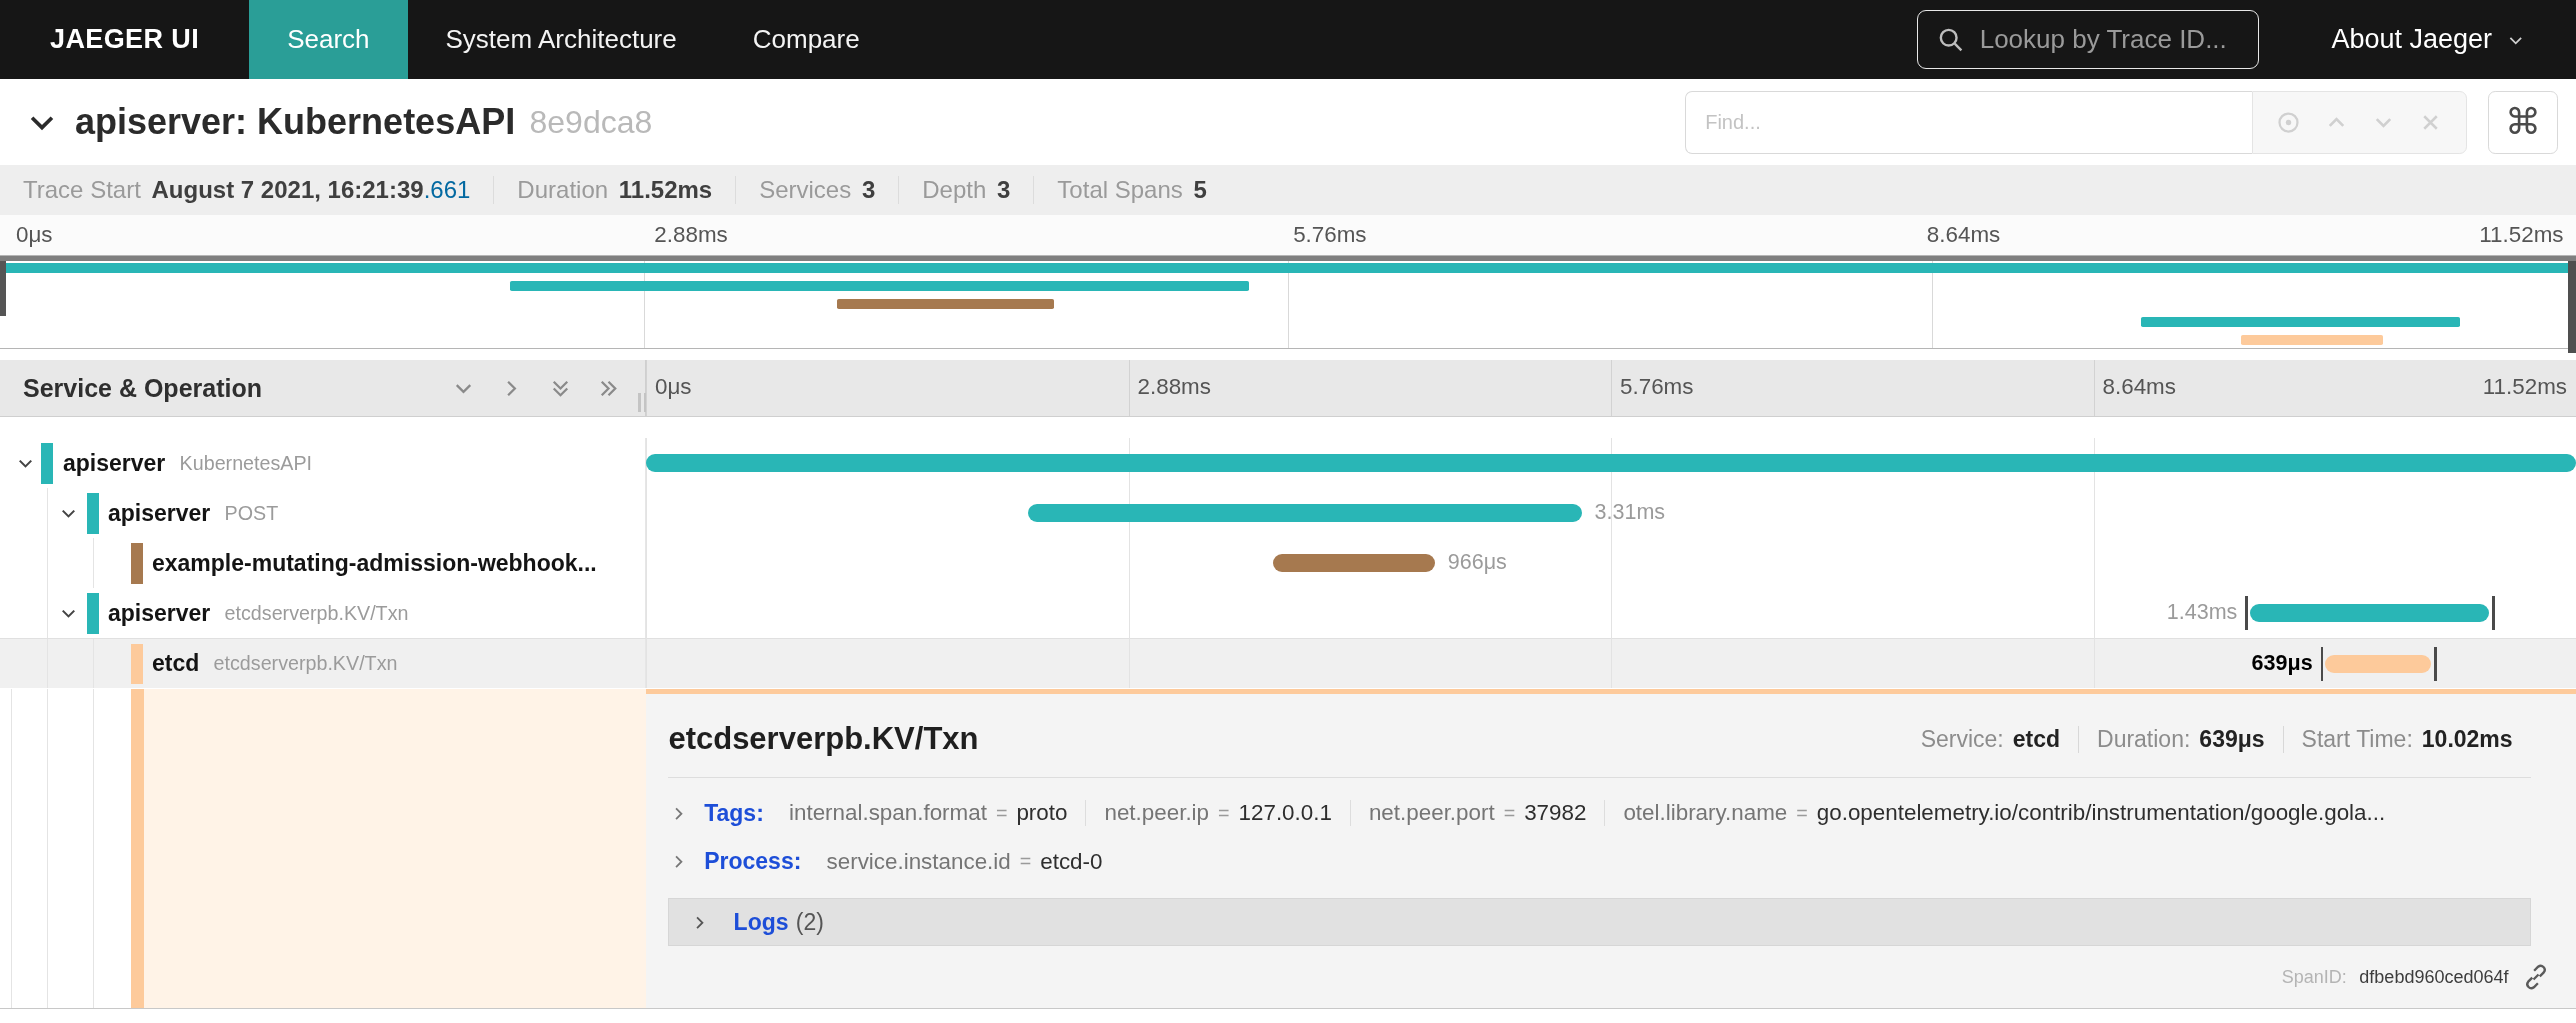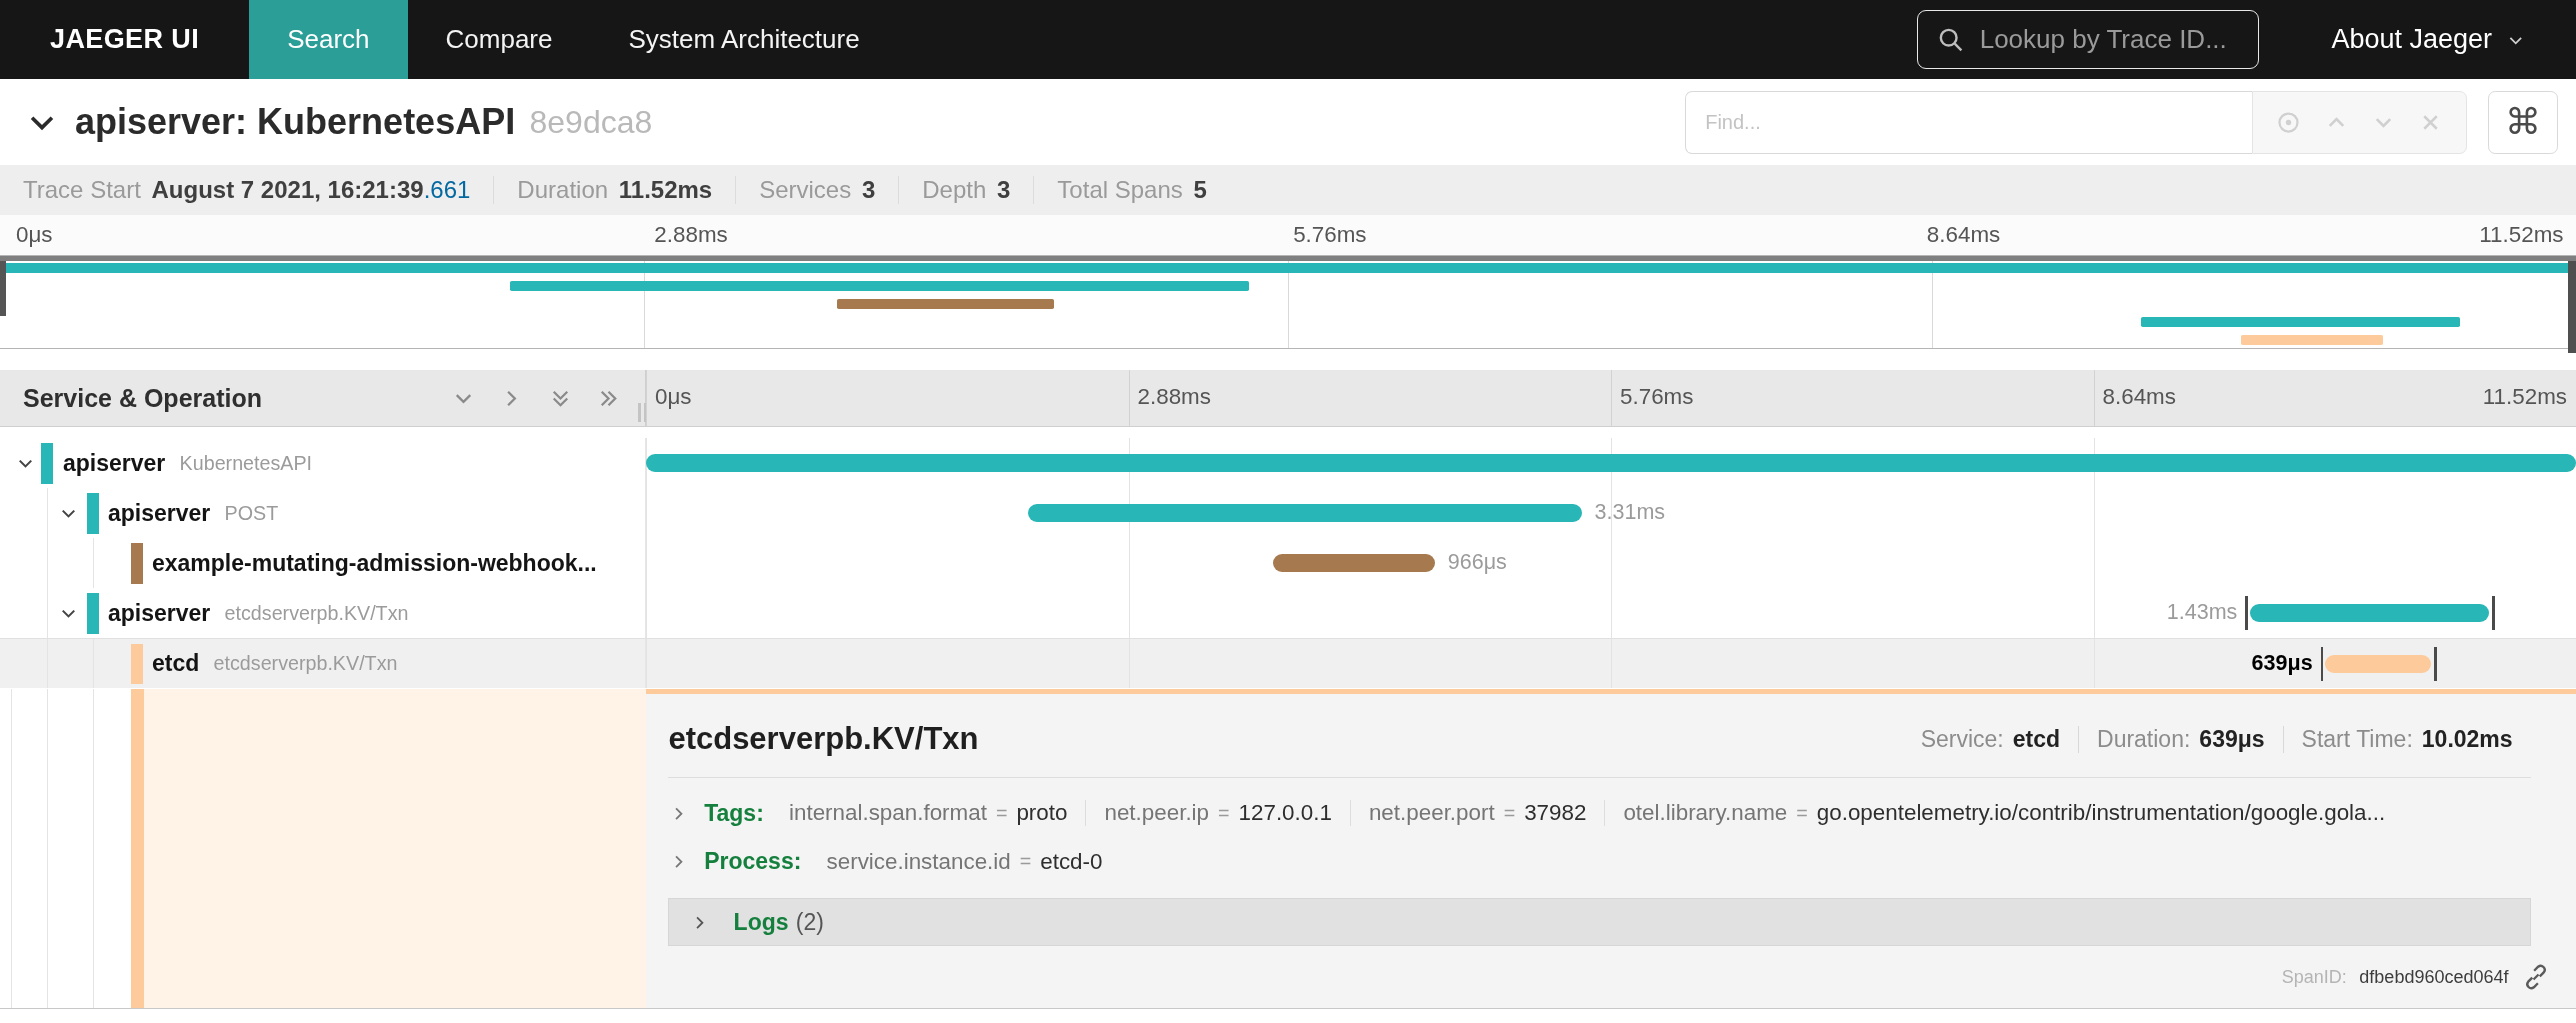--- a/index.html
+++ b/index.html
@@ -43,21 +43,21 @@
   .mini-ticks { position:absolute; left:0; top:215px; width:2576px; height:40px; background:#fbfbfb; font-size:22.4px; color:#555; }
   .mini-ticks span, .tl-ticks span { position:absolute; top:7.2px; }
   .minimap { position:absolute; left:0; top:255px; width:2576px; height:94px; background:#fff; border:0.9px solid #b5b5b5; border-left:none; border-right:none; }
   .mm-scrub { position:absolute; left:0; top:0; width:100%; height:5.4px; background:#7f7f7f; }
   .mm-handle { position:absolute; top:5.4px; width:6.3px; height:55px; background:#555; }
   .mm-handle.left { left:0; } .mm-handle.right { right:0; height:100%; width:8px; background:#4f4f4f; }
   .mm-grid { position:absolute; top:0; bottom:0; width:0.9px; background:#d9d9d9; }
   .mm-bar { position:absolute; height:9.8px; border-radius:1.8px; }
 
   
-  .tl-header { position:absolute; left:0; top:370px; width:2576px; height:57px; background:#e8e8e8; border-bottom:1.8px solid #cfcfcf; display:flex; }
+  .tl-header { position:absolute; left:0; top:360px; width:2576px; height:57px; background:#e8e8e8; border-bottom:1.8px solid #cfcfcf; display:flex; }
   .tl-header-left { width:646px; display:flex; align-items:center; border-right:1.8px solid #cfcfcf; position:relative; }
   .tl-header-left h2 { font-size:25px; color:#2f2f2f; margin-left:23px; font-weight:bold; }
   .hdr-icons { margin-left:auto; display:flex; align-items:center; gap:21.5px; margin-right:23px; }
   .hdr-icons .icon { cursor:pointer; }
   .grip { position:absolute; right:-1.8px; bottom:3.6px; display:flex; gap:3.6px; }
   .grip i { display:block; width:2.7px; height:19.7px; background:#c4c4c4; }
   .tl-header-right { position:relative; flex:1; font-size:22.4px; color:#555; }
   .hdr-grid { position:absolute; top:0; bottom:0; width:0.9px; background:#d2d2d2; }
 
   
@@ -89,21 +89,21 @@
   .detail-card { position:relative; flex:1; background:#f4f4f4; border-top:5.4px solid #fdca9b; padding:27px 22.4px 0 22.4px; }
   .d-headrow { display:flex; align-items:center; }
   .d-title { font-size:31px; font-weight:bold; color:#1f1f1f; }
   .d-meta { margin-left:auto; display:flex; align-items:baseline; font-size:23px; margin-right:23px; }
   .d-meta .seg { display:flex; align-items:baseline; padding:0 18px; }
   .d-meta .seg + .seg { border-left:1.8px solid #d8d8d8; }
   .d-meta .lab { color:#8c8c8c; margin-right:9px; }
   .d-meta .val { color:#222; font-weight:bold; }
   .d-div { height:1.8px; background:#ddd; margin:19.7px 23px 0 0; }
   .kv-row { display:flex; align-items:center; margin-top:21.5px; }
-  .kv-title { font-size:23px; font-weight:bold; color:#15803d; margin:0 7.2px 0 14.3px; }
+  .kv-title { font-size:23px; font-weight:bold; color:#1d4ed8; margin:0 7.2px 0 14.3px; }
   .kv-list { display:flex; align-items:center; font-size:22.4px; white-space:nowrap; overflow:hidden; }
   .kv { display:flex; align-items:center; padding:0 18px; }
   .kv + .kv { border-left:1.8px solid #ddd; }
   .kv .k { color:#757575; } .kv .eq { color:#9a9a9a; margin:0 9px; font-size:19.7px; } .kv .v { color:#2e2e2e; }
   .logs-box { margin:23px 23px 0 0; height:48px; background:#e1e1e1; border:0.9px solid #d6d6d6; display:flex; align-items:center; cursor:pointer; }
   .logs-box .kv-title { margin-left:23px; }
   .logs-count { font-size:23px; color:#555; }
   .d-footer { position:absolute; right:25px; bottom:16px; display:flex; align-items:center; gap:12.5px; font-size:18px; }
   .spanid-lab { color:#b4b4b4; } .spanid-val { color:#3d3d3d; }
 
@@ -111,22 +111,22 @@
   .icon svg { display:block; }
 </style>
 </head>
 <body>
 
 <div class="app">
 
   <nav class="topnav">
     <div class="brand">JAEGER UI</div>
     <div class="nav-item active" style="background: rgb(42, 158, 151);">Search</div>
+    <div class="nav-item">System Architecture</div>
     <div class="nav-item">Compare</div>
-    <div class="nav-item">System Architecture</div>
     <div class="spacer"></div>
     <div class="trace-lookup">
       <span class="icon">
         <svg width="29" height="29" viewBox="0 0 24 24" fill="none" stroke="#bdbdbd" stroke-width="2">
             <circle cx="10.5" cy="10.5" r="6.5"></circle>
             <path d="M15.5 15.5 L21 21"></path>
           </svg>
       </span>
       <input placeholder="Lookup by Trace ID..." style="">
     </div>

